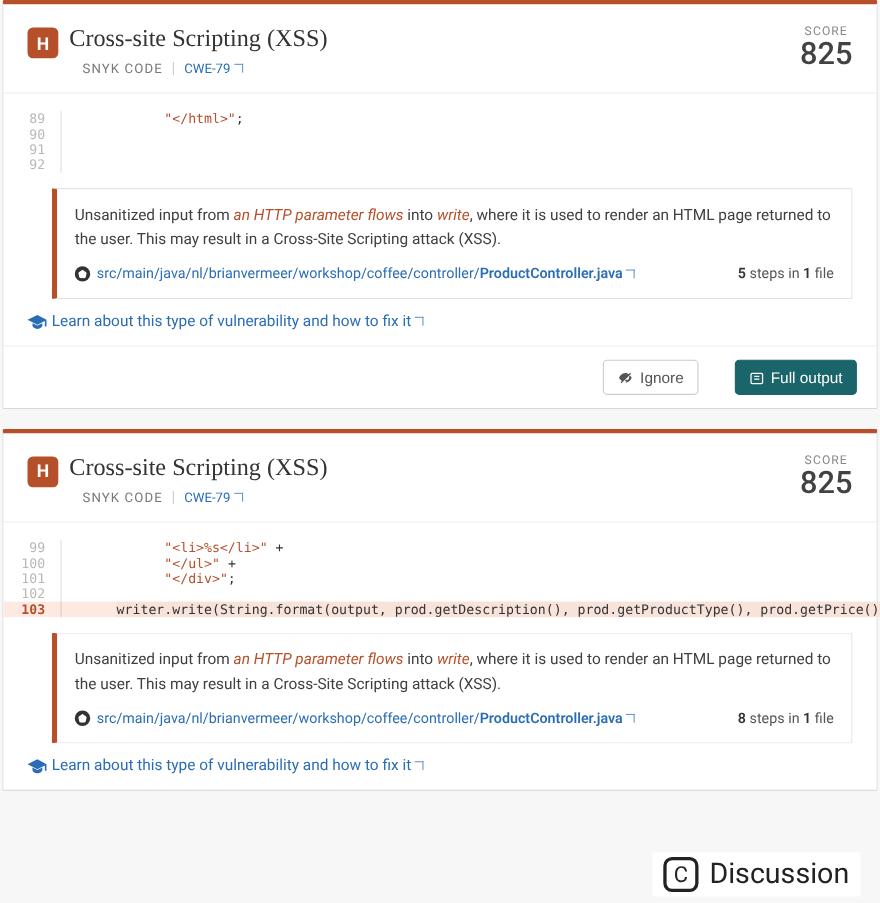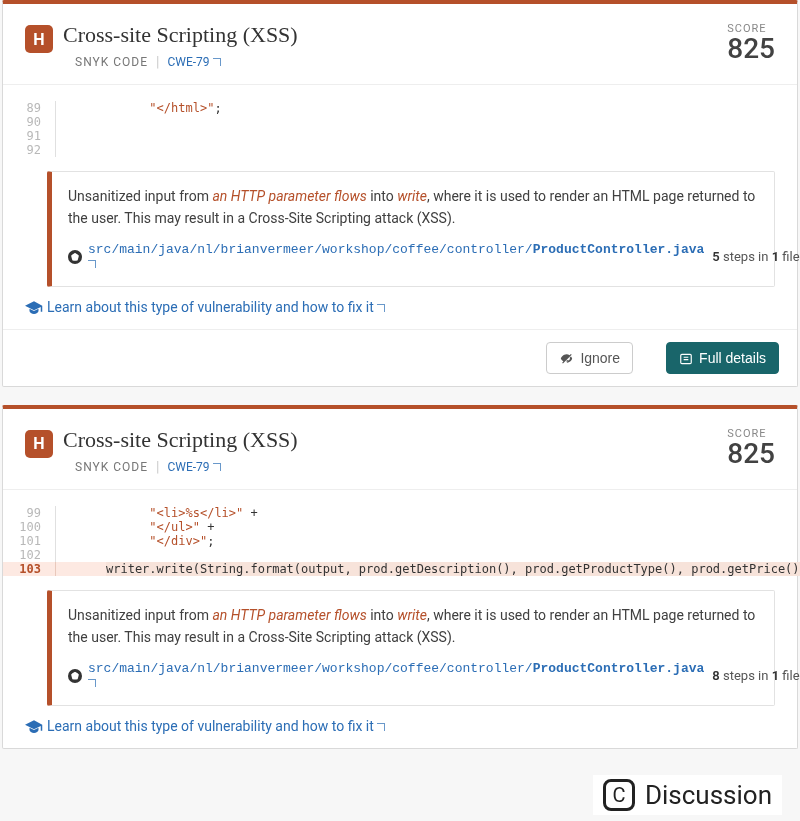--- a/index.html
+++ b/index.html
@@ -63,21 +63,21 @@
     gap: 3px;
   }
   .ext-icon {
     width: 8px; height: 8px;
     display: inline-block;
     border: 1px solid currentColor;
     border-left: none; border-bottom: none;
     position: relative;
     opacity: 0.7;
   }
-  .score-box { text-align: left; margin-left: 23px; }
+  .score-box { text-align: center; margin-left: 23px; }
   .score-label {
     font-size: 11px; letter-spacing: 1px;
     color: #888; text-transform: uppercase;
   }
   .score-val {
     font-size: 28px;
     font-weight: 500;
     color: #424242;
     line-height: 1;
   }
@@ -107,21 +107,21 @@
   .info-box {
     margin: 14px 22px 0 44px;
     border: 1px solid #e2e2e2;
     border-left: 5px solid #b5502a;
     border-radius: 2px;
     padding: 14px 16px;
   }
   .info-text { color: #404040; line-height: 1.55; font-size: 14px; margin-bottom: 12px; }
   .em { color: #b5502a; font-style: italic; }
   .path-row { display: flex; align-items: center; justify-content: space-between; gap: 8px; }
-  .path-left { display: flex; align-items: center; gap: 6px; font-family: Liberation Mono, monospace; }
+  .path-left { display: flex; align-items: center; gap: 6px; }
   .gh-icon {
     width: 14px; height: 14px;
     border-radius: 50%;
     background: #333;
     display: inline-block;
     flex-shrink:0;
     position:relative;
   }
   .gh-icon::after{
     content:""; position:absolute; left:3px; top:3px; width:8px; height:8px;
@@ -240,21 +240,21 @@
         </span>
         <span>Ignore</span>
       </button>
       <button class="btn btn-primary">
         <span class="detail-icon">
           <svg viewBox="0 0 24 24" width="14" height="14" fill="none" stroke="#fff" stroke-width="2">
               <rect x="3" y="4" width="18" height="16" rx="2"></rect>
               <path d="M8 9h8M8 13h8"></path>
             </svg>
         </span>
-        <span>Full details</span>
+        <span>Full output</span>
       </button>
     </div>
   </div>
   <div class="card">
     <div class="card-header">
       <div class="sev-badge">H</div>
       <div class="header-main">
         <div class="card-title">Cross-site Scripting (XSS)</div>
         <div class="src-line">
           <span class="snyk-src">SNYK CODE</span>

